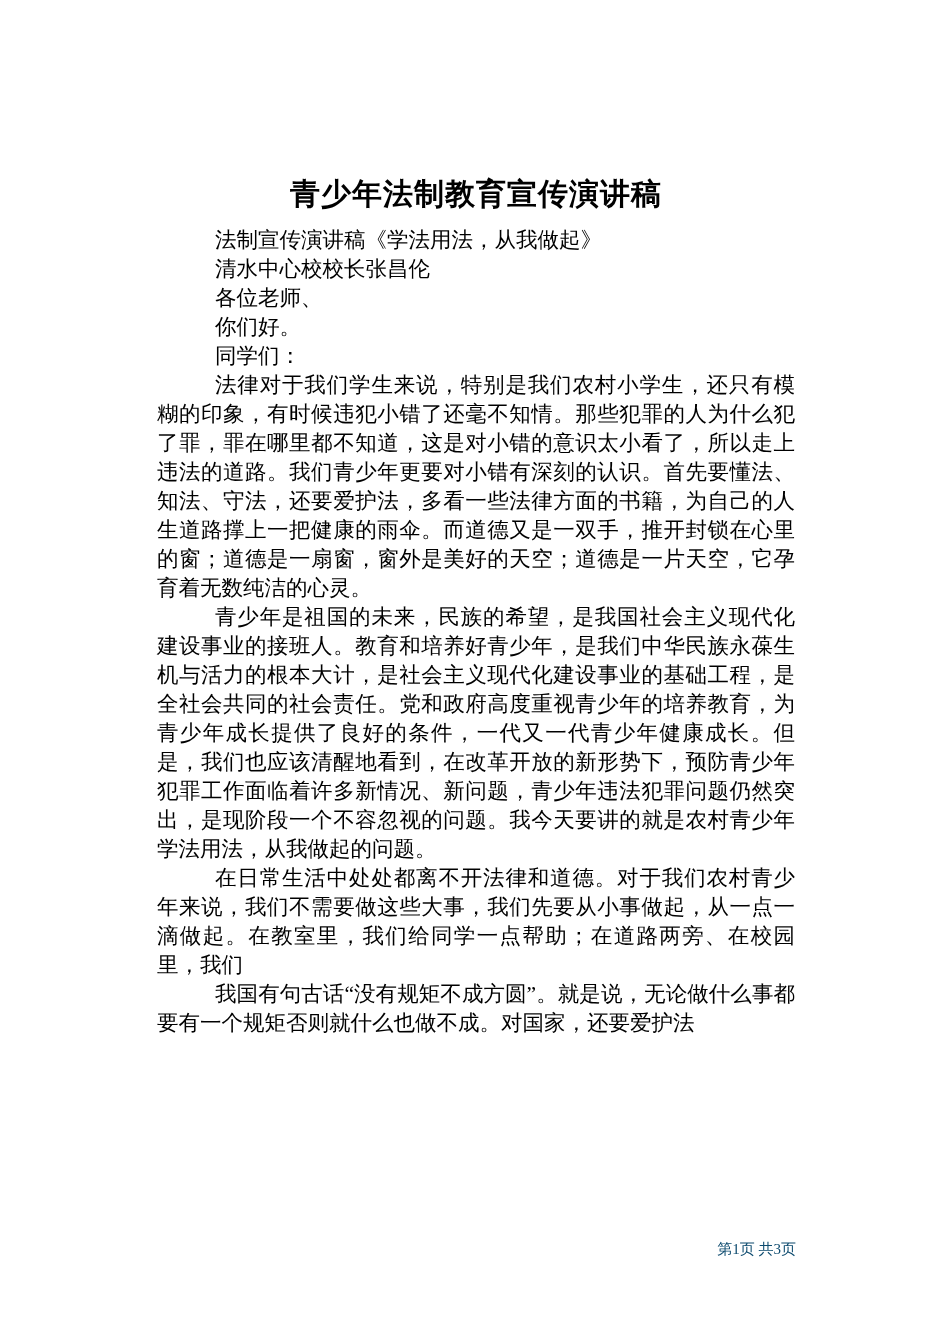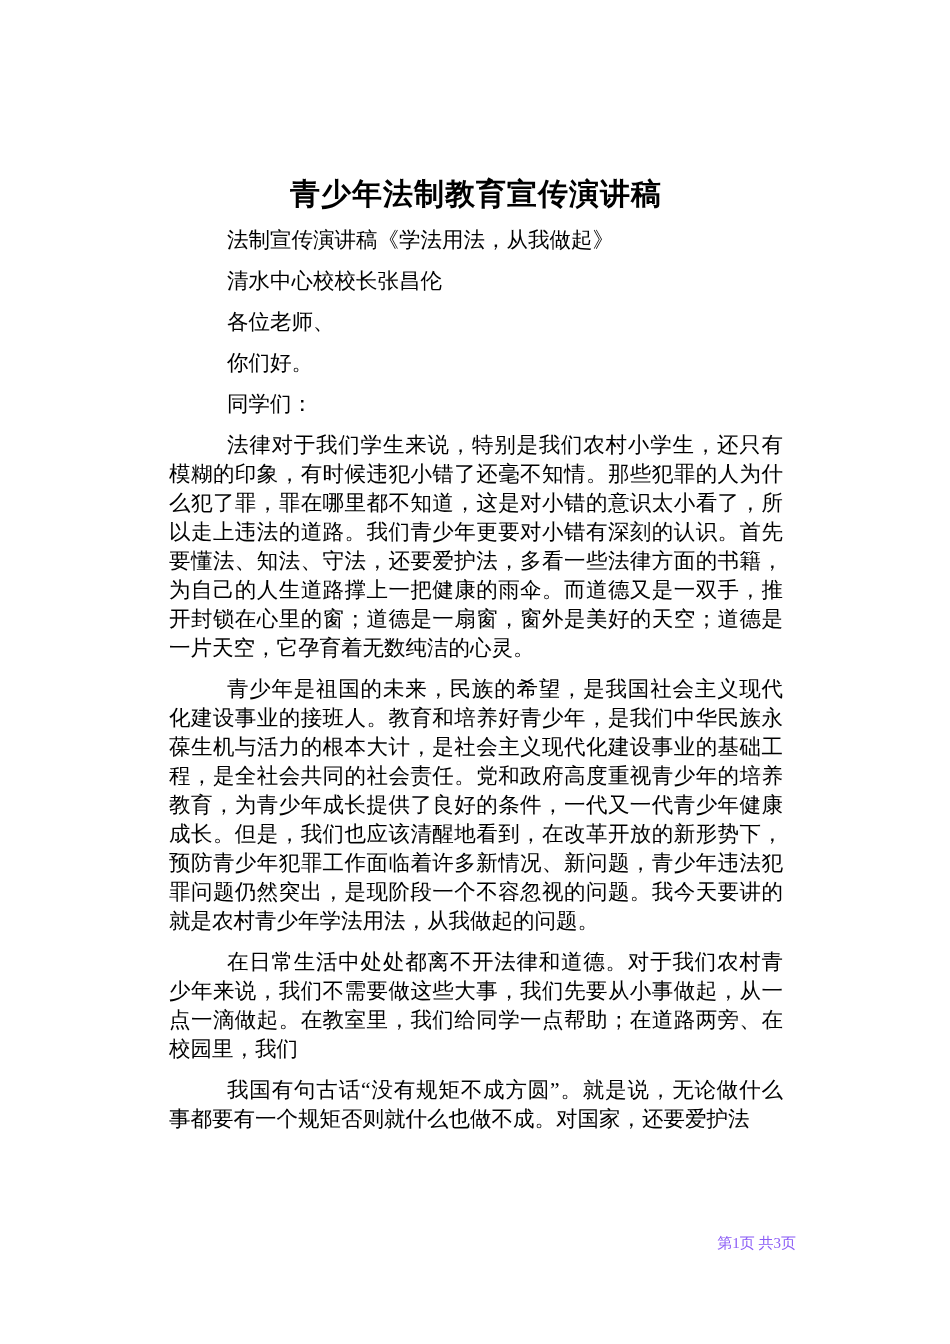--- a/index.html
+++ b/index.html
@@ -21,34 +21,34 @@
   }
   .doc-title {
     margin: 0 0 14px 0;
     font-size: 30px;
     font-weight: bold;
     text-align: center;
     letter-spacing: 1px;
     line-height: 1.2;
   }
   .para {
-    margin: 12px;
+    margin: 0;
     font-size: 21.5px;
     line-height: 29px;
     text-align: justify;
     text-indent: 58px;
     word-break: break-all;
   }
   .footer {
     position: absolute;
     right: 117px;
-    bottom: 92px;
+    bottom: 86px;
     font-size: 15px;
     line-height: 1.2;
-    color: #8b5cf6;
+    color: #0c4a6e;
   }
 </style>
 </head>
 <body>
 
 <div class="page">
   <h1 class="doc-title">青少年法制教育宣传演讲稿</h1>
 
   <p class="para">法制宣传演讲稿《学法用法，从我做起》</p>
   <p class="para">清水中心校校长张昌伦</p>

